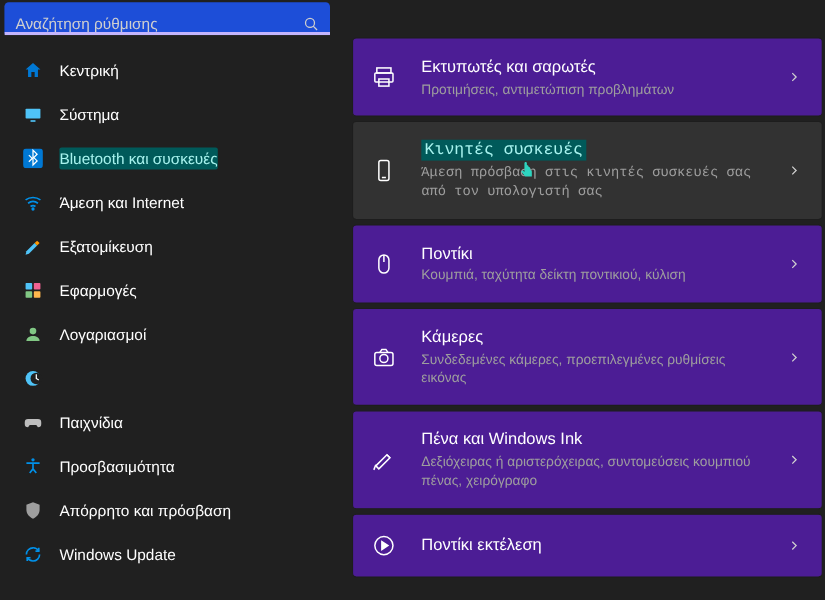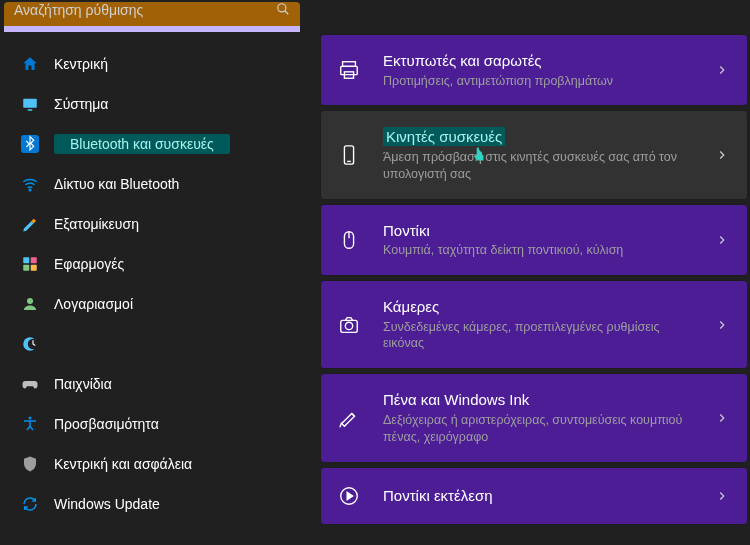--- a/index.html
+++ b/index.html
@@ -16,23 +16,23 @@
   width: 310px;
   background: #202020;
   padding-top: 2px;
   flex-shrink: 0;
 }
 .search-wrap {
   padding: 0 10px 6px 4px;
 }
 .search {
   display: flex;
-  align-items: flex-start;
-  background: #a16207;
-  border-bottom: 6px solid #c4b5fd;
+  align-items: flex-end;
+  background: #1d4ed8;
+  border-bottom: 3px solid #c4b5fd;
   border-radius: 4px 4px 0 0;
   height: 30px;
   padding: 0 10px;
 }
 .search input {
   flex: 1;
   background: transparent;
   border: none;
   outline: none;
   color: #cfcfcf;
@@ -50,21 +50,21 @@
   margin: 4px 6px 0 6px;
   border-radius: 4px;
   cursor: pointer;
 }
 .nav-item.active {
   margin: 4px 6px 0 6px;
 }
 .nav-item.active .nav-label {
   background: #005a5a;
   color: #a7f3ee;
-  padding: 2px 16px;
+  padding: 2px 0;
   border-radius: 2px;
 }
 .nav-item .iconbox {
   width: 20px;
   height: 20px;
   display: flex;
   align-items: center;
   justify-content: center;
   flex-shrink: 0;
 }
@@ -79,20 +79,21 @@
   background: #4c1d95;
   border-radius: 4px;
   margin: 0 2px 4px 2px;
   padding: 16px 18px 16px 16px;
   gap: 22px;
   cursor: pointer;
   border: 1px solid #1d1d1d;
 }
 .setting-row.hover {
   background: #323232;
+  font-family: Liberation Mono, monospace;
 }
 .setting-row .iconbox {
   width: 24px;
   height: 24px;
   display: flex;
   align-items: center;
   justify-content: center;
   flex-shrink: 0;
 }
 .setting-text { flex: 1; }
@@ -170,21 +171,21 @@
         </span>
         <span class="nav-label">Bluetooth και συσκευές</span>
       </div>
       <div class="nav-item">
         <span class="iconbox">
           <svg width="18" height="18" viewBox="0 0 24 24" fill="none" stroke="#0091ea" stroke-width="2">
             <path d="M3 9a15 15 0 0118 0M6 13a10 10 0 0112 0M9 17a5 5 0 016 0"></path>
             <circle cx="12" cy="20" r="1" fill="#0091ea"></circle>
           </svg>
         </span>
-        <span class="nav-label">Δίκτυο και Bluetooth</span>
+        <span class="nav-label">Άμεση και Internet</span>
       </div>
       <div class="nav-item">
         <span class="iconbox">
           <svg width="18" height="18" viewBox="0 0 24 24">
             <path d="M4 18l10-10 3 3-10 10-4 1z" fill="#4fc3f7"></path>
             <path d="M14 8l3 3 3-3-3-3z" fill="#ff9800"></path>
           </svg>
         </span>
         <span class="nav-label">Εξατομίκευση</span>
       </div>
@@ -233,21 +234,21 @@
           </svg>
         </span>
         <span class="nav-label">Προσβασιμότητα</span>
       </div>
       <div class="nav-item">
         <span class="iconbox">
           <svg width="18" height="18" viewBox="0 0 24 24" fill="#9e9e9e">
             <path d="M12 2l8 3v6c0 5-3 9-8 11-5-2-8-6-8-11V5z"></path>
           </svg>
         </span>
-        <span class="nav-label">Κεντρική και ασφάλεια</span>
+        <span class="nav-label">Απόρρητο και πρόσβαση</span>
       </div>
       <div class="nav-item">
         <span class="iconbox">
           <svg width="18" height="18" viewBox="0 0 24 24" fill="none" stroke="#0091ea" stroke-width="2">
             <path d="M4 12a8 8 0 018-8 8 8 0 017 4M20 12a8 8 0 01-8 8 8 8 0 01-7-4"></path>
             <path d="M19 4v4h-4M5 20v-4h4"></path>
           </svg>
         </span>
         <span class="nav-label">Windows Update</span>
       </div>

